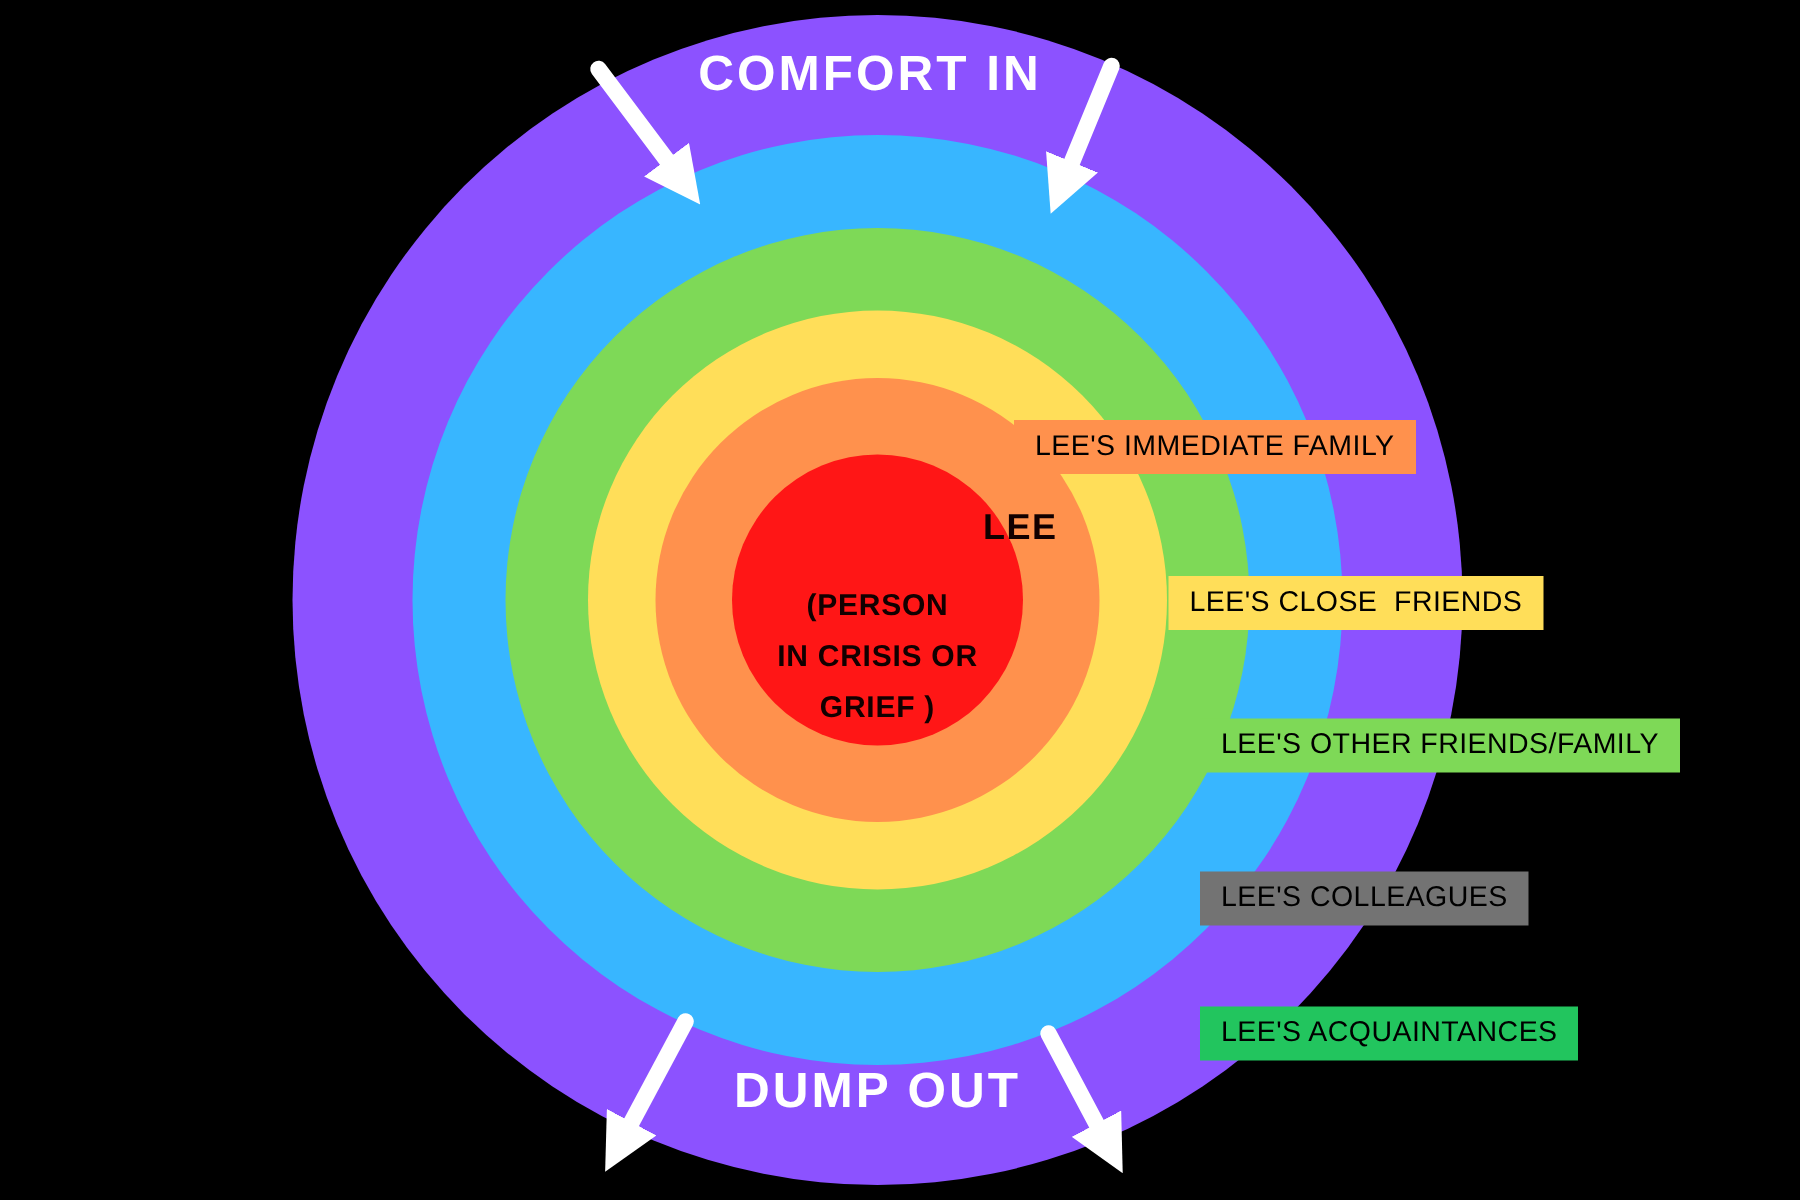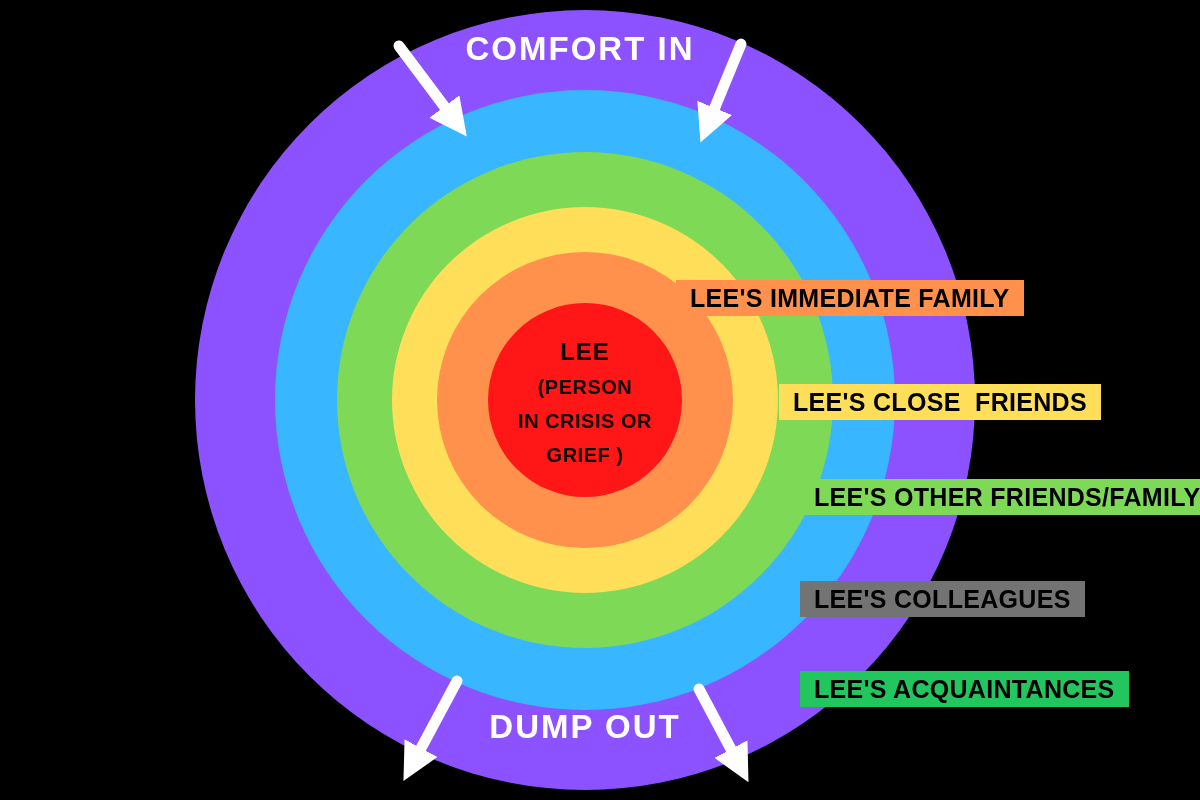--- a/index.html
+++ b/index.html
@@ -20,41 +20,41 @@
   .c-orange { left: 437px; top: 252px; width: 296px; height: 296px; background: #ff914d; }
   .c-red    { left: 488px; top: 303px; width: 194px; height: 194px; background: #ff1616; }
 
   .center-text {
     position: absolute;
     left: 465px; top: 338px; width: 240px;
     text-align: center;
     color: #120000;
     font-weight: bold;
   }
-  .center-text .name { font-size: 24px; letter-spacing: 1px; margin-bottom: 4px; }
+  .center-text .name { font-size: 24px; letter-spacing: 1px; margin-bottom: 21px; text-align: right; }
   .center-text .line { font-size: 20px; line-height: 34px; letter-spacing: 0.5px; }
 
   .flow-label {
     position: absolute;
     color: #ffffff;
     font-weight: bold;
     font-size: 33px;
     letter-spacing: 2px;
     text-align: center;
   }
   .top-flow    { left: 415px; width: 330px; top: 30px; }
   .bottom-flow { left: 425px; width: 320px; top: 708px; }
 
   .tag {
     position: absolute;
     height: 36px;
     line-height: 36px;
     padding: 0 14px;
-    font-weight: bold;
-    font-size: 25px;
+    font-weight: normal;
+    font-size: 19px;
     color: #000000;
     letter-spacing: 0.3px;
     white-space: pre;
   }
   .tag-0 { left: 676px; top: 280px; background: #ff914d; }
   .tag-1 { left: 779px; top: 384px; background: #ffde59; }
   .tag-2 { left: 800px; top: 479px; background: #7ed957; }
   .tag-3 { left: 800px; top: 581px; background: #737373; }
   .tag-4 { left: 800px; top: 671px; background: #22c55e; }
 

